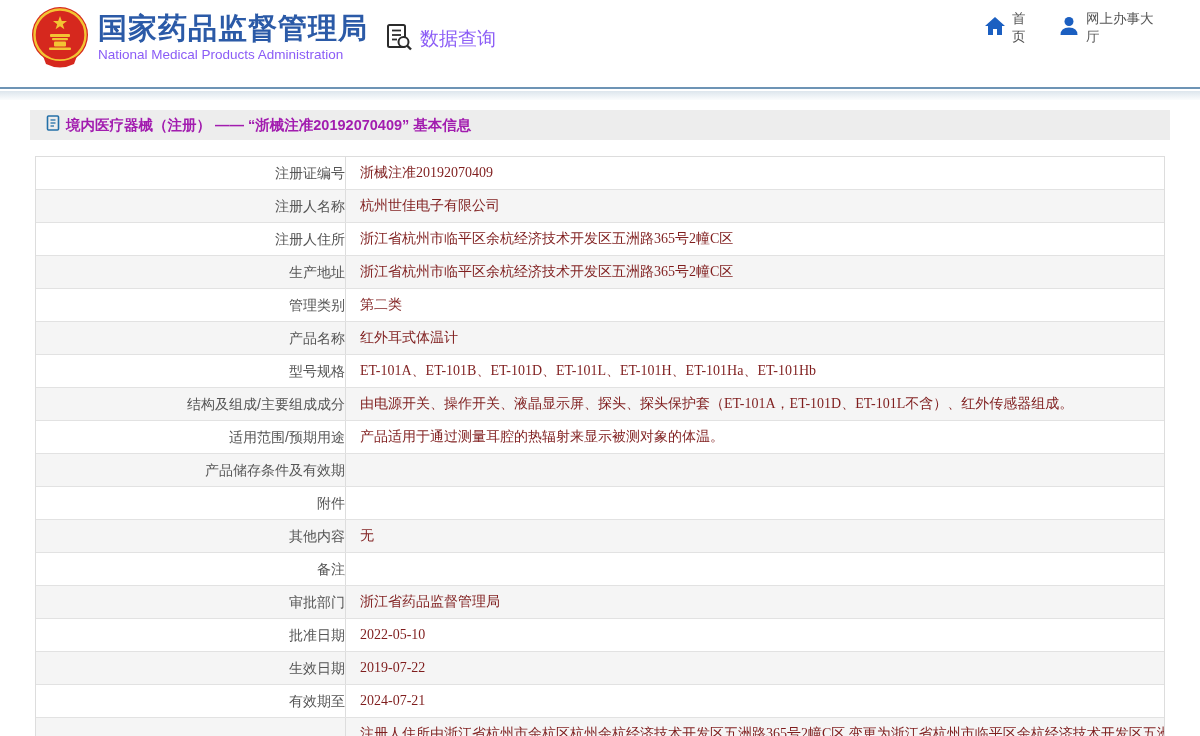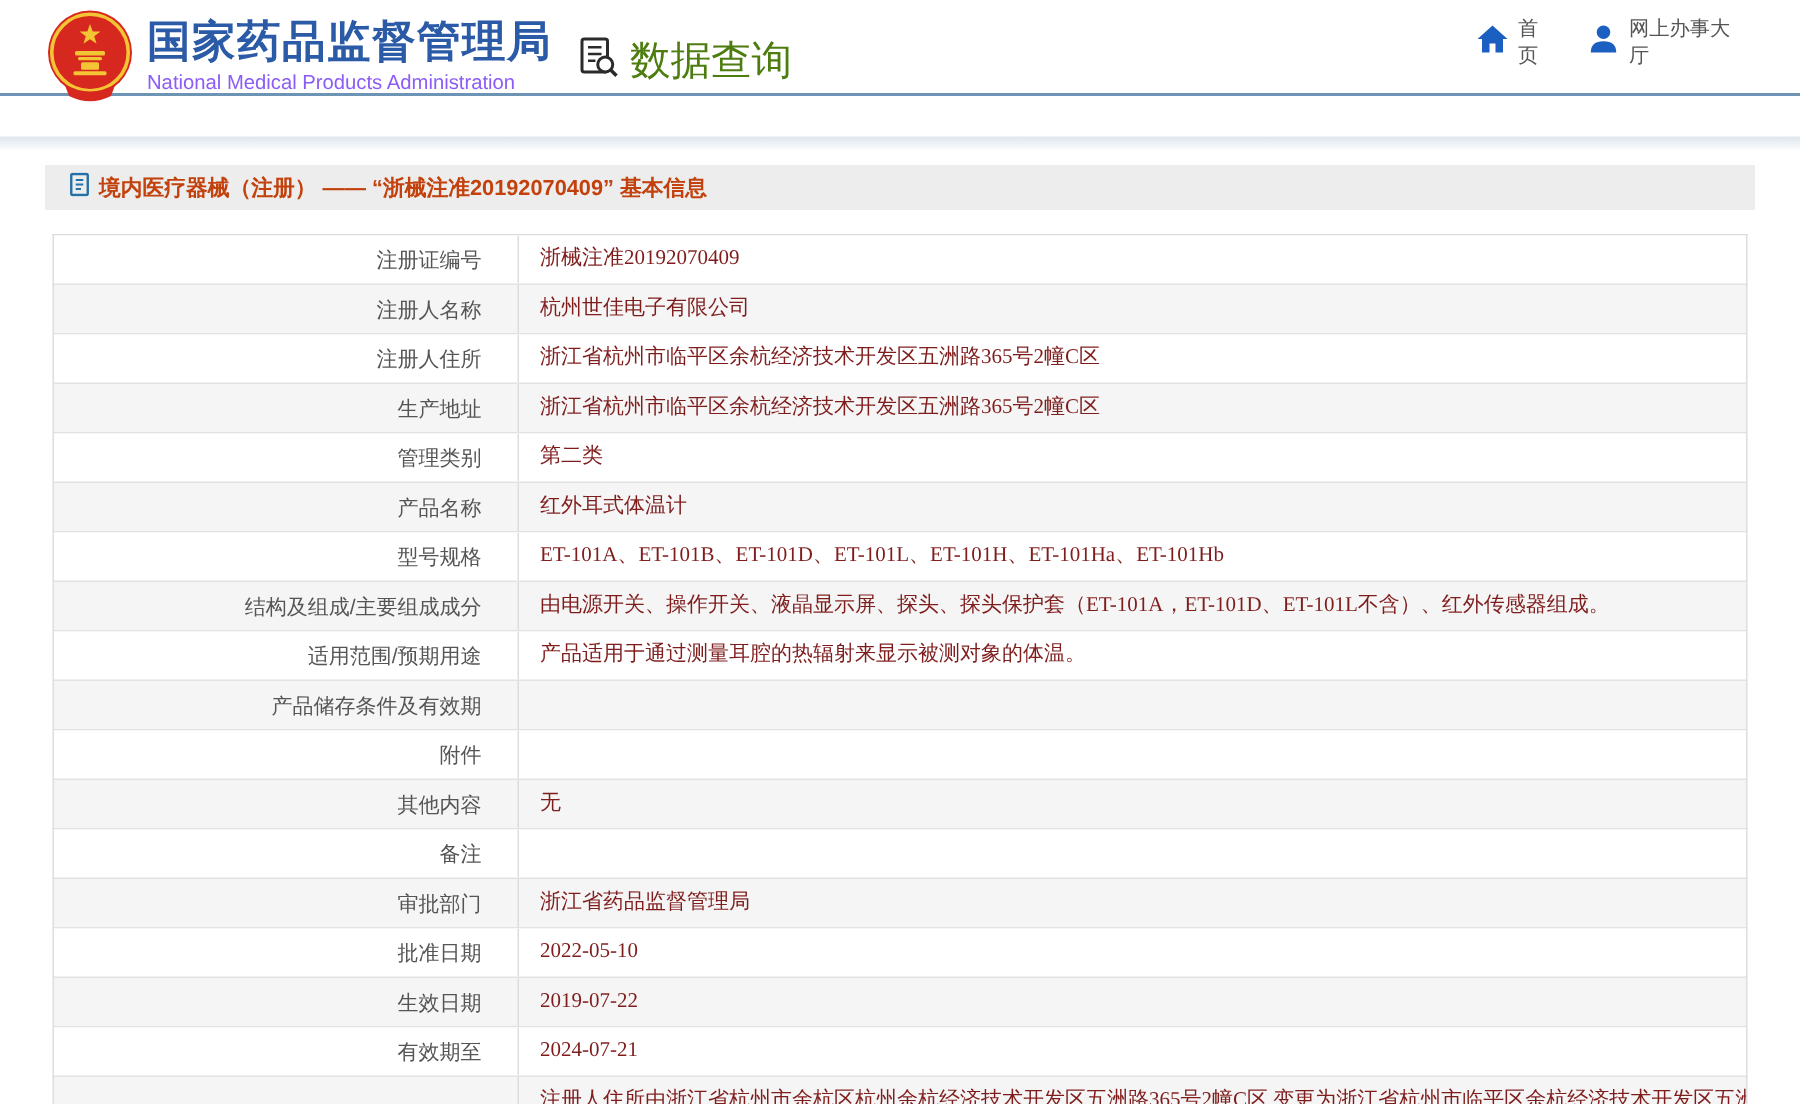--- a/index.html
+++ b/index.html
@@ -5,21 +5,21 @@
   * { box-sizing: border-box; margin: 0; padding: 0; }
   html, body {
     width: 1200px; height: 736px;
     overflow: hidden;
     background: #ffffff;
     font-family: "Liberation Sans", "DejaVu Sans", sans-serif;
   }
   
   .header {
     position: relative;
-    width: 1200px; height: 64px;
+    width: 1200px; height: 89px;
     background: #ffffff;
     border-bottom: 2px solid #6d94b5;
   }
   .header-fade {
     position: absolute; left: 0; top: 91px;
     width: 1200px; height: 9px;
     background: linear-gradient(#dde6ed, #fbfcfd);
   }
   .logo {
     position: absolute; left: 27px; top: 3px;
@@ -30,60 +30,60 @@
   .org-cn {
     font-size: 29px; font-weight: bold; color: #2b5aa7;
     letter-spacing: 1px; line-height: 32px;
   }
   .org-en { font-size: 13.5px; color: #8b5cf6; margin-top: 3px; }
   .data-query {
     position: absolute; left: 384px; top: 22px;
     display: flex; align-items: center; gap: 6px;
     cursor: pointer;
   }
-  .data-query-label { font-size: 27px; color: #4d7c0f; }
+  .data-query-label { font-size: 19px; color: #8b5cf6; }
   .top-nav-item {
     position: absolute; top: 10px;
     display: flex; align-items: center; gap: 6px;
     cursor: pointer;
   }
   .top-nav-item .nav-label { font-size: 13.5px; color: #555; }
   .nav-home { left: 984px; width: 50px; }
   .nav-hall { left: 1058px; width: 100px; }
   
   .breadcrumb-bar {
     position: absolute; left: 30px; top: 110px;
     width: 1140px; height: 30px;
     background: #ededed;
     display: flex; align-items: center;
     padding-left: 16px; gap: 6px;
   }
   .breadcrumb-title {
-    font-size: 14.5px; color: #c2410c; font-weight: bold;
+    font-size: 14.5px; color: #a21caf; font-weight: bold;
   }
   
   .detail-table {
     position: absolute; left: 35px; top: 156px;
     width: 1130px;
     border: 1px solid #dddddd;
     border-bottom: none;
     background: #fff;
   }
   .detail-row {
     display: flex;
     height: 33px;
     overflow: hidden;
     border-bottom: 1px solid #e2e2e2;
     background: #ffffff;
   }
   .detail-row:nth-child(even) { background: #f5f5f5; }
   .cell-label {
     width: 310px; flex: 0 0 310px;
     text-align: right;
-    padding-right: 24px;
+    padding-right: 0;
     line-height: 32px;
     font-size: 14px; color: #555;
     border-right: 1px solid #dddddd;
     white-space: nowrap;
   }
   .cell-value {
     flex: 1;
     padding-left: 14px;
     line-height: 32px;
     font-size: 14px; color: #7f1d1d;

